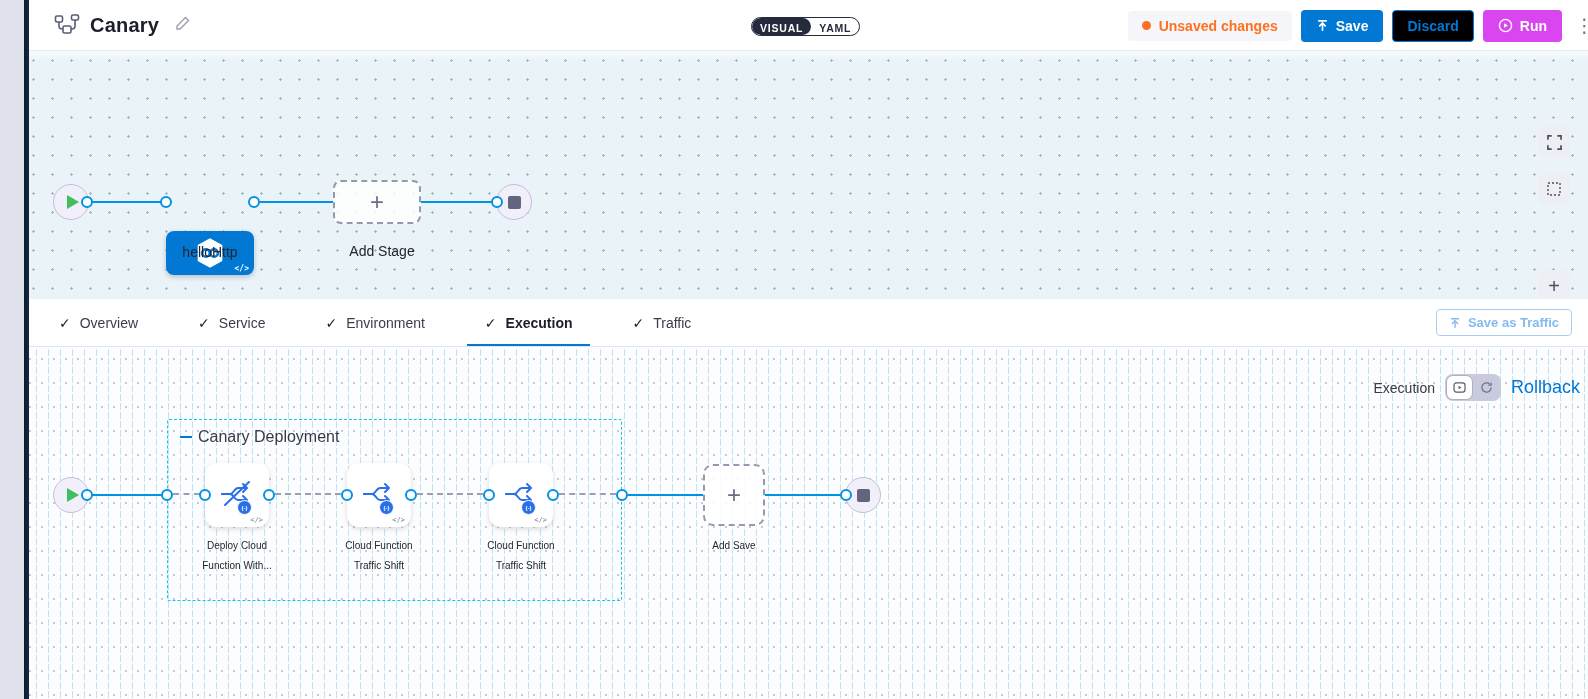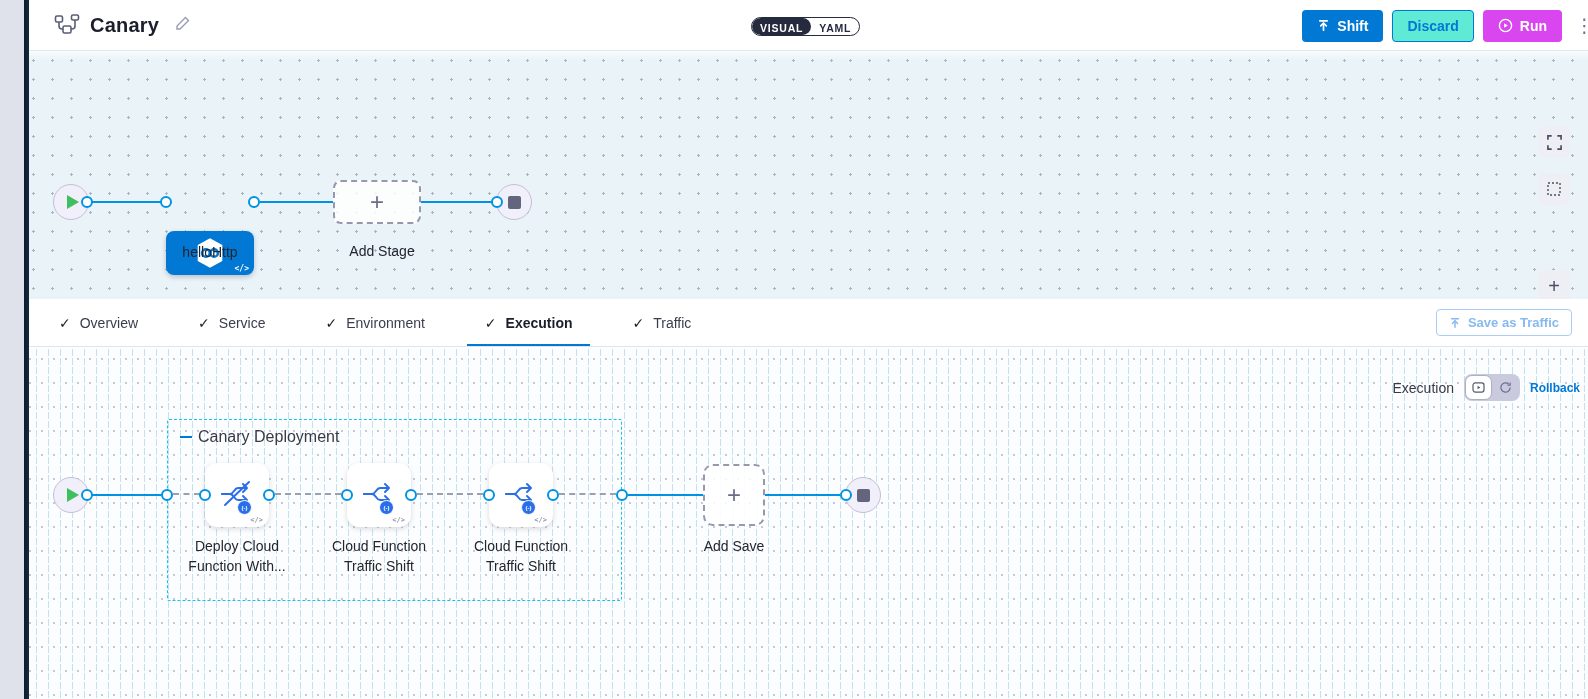--- a/index.html
+++ b/index.html
@@ -26,21 +26,21 @@
   .mode-seg.sel { background:#252a3d; color:#fff; border-radius:999px; }
 
   .hdr-right { position:absolute; right:14px; top:0; height:51px; display:flex; align-items:center; gap:9px; }
   .unsaved { display:flex; align-items:center; gap:8px; background:#f5f6f9; border-radius:4px;
     padding:7px 14px; }
   .unsaved .dot { width:9px; height:9px; border-radius:50%; background:#ff7020; }
   .unsaved .txt { font-size:14px; font-weight:700; color:#ff7020; }
   .btn { display:flex; align-items:center; gap:7px; font-size:14px; font-weight:700;
     border-radius:4px; padding:7px 14px; cursor:pointer; border:1px solid transparent; }
   .btn-save { background:#0278d5; color:#fff; }
-  .btn-discard { background:#5eead4; color:#0278d5; border-color:#0278d5;align-items:center; }
+  .btn-discard { background:#000000; color:#0278d5; border-color:#0278d5;align-items:center; }
   .btn-run { background:#d946ef; color:#fff;justify-content:space-between; }
   .kebab { font-size:19px; color:#6e7191; padding:0 4px; cursor:pointer; line-height:1; }
 
   
   .stage-canvas { position:absolute; left:0; top:51px; width:1588px; height:248px;
     background-color:#e9f3f8;
     background-image:radial-gradient(circle,#a3b6c2 1px,rgba(0,0,0,0) 1.4px);
     background-size:19px 19px; }
   .stage-canvas::before { content:""; position:absolute; left:0; top:0; right:0; height:10px;
     background:linear-gradient(#ffffffaa,#ffffff00); }
@@ -95,37 +95,37 @@
       repeating-linear-gradient(to bottom,#fcfdfe 0 2px,rgba(252,253,254,0) 2px 9px),
       repeating-linear-gradient(to right,rgba(140,198,228,.5) 0 1px,rgba(0,0,0,0) 1px 12px);
     background-size:12px 24px,auto,auto; }
 
   .exec-bar { position:absolute; top:27px; right:32px; display:flex; align-items:center; gap:10px; }
   .exec-bar .lbl { font-size:14px; color:#383946; }
   .exec-toggle { width:56px; height:27px; background:#c9cade; border-radius:8px;
     display:flex; align-items:center; padding:1px; cursor:pointer; }
   .exec-toggle .seg { width:27px; height:25px; display:flex; align-items:center; justify-content:center; }
   .exec-toggle .seg.sel { background:#fff; border:1px solid #aeb0c2; border-radius:7px; }
-  .rollback-link { font-size:12px; color:#0278d5; cursor:pointer;font-weight:bold; }
+  .rollback-link { font-size:18px; color:#0278d5; cursor:pointer; }
 
   .group-box { position:absolute; left:143px; top:72px; width:455px; height:182px;
     border:1px dashed #14c5e9; border-radius:2px; }
   .group-label { position:absolute; left:156px; top:81px; display:flex; align-items:center; gap:6px;
     font-size:16px; color:#383946; }
   .group-label .dash { width:12px; height:2px; background:#0278d5; }
 
   .step-node { position:absolute; top:116px; width:64px; height:64px; background:#fff;
     border-radius:12px; box-shadow:0 2px 5px rgba(96,97,112,.22); cursor:pointer; }
   .step-node svg.main { position:absolute; left:15px; top:16px; }
   .fn-badge { position:absolute; left:32px; top:37px; width:15px; height:15px; border-radius:50%;
     background:#2b6fe8; color:#fff; font-size:6px; font-weight:700; display:flex;
     align-items:center; justify-content:center; border:1.5px solid #fff; }
   .step-node .code-glyph { position:absolute; right:6px; bottom:3px; color:#9093a6;
     font-size:7px; font-weight:700; font-family:"DejaVu Sans Mono",monospace; }
-  .step-label { position:absolute; width:140px; text-align:center; font-size:14px;
+  .step-label { position:absolute; width:140px; text-align:center; font-size:10px;
     line-height:20px; color:#23252f; top:189px; }
 </style>
 </head>
 <body>
 
 <div id="app">
   <div class="left-strip"></div>
 
   <div class="header">
     <div class="hdr-left">
@@ -145,27 +145,31 @@
         </svg>
       </span>
     </div>
 
     <div class="mode-toggle">
       <span class="mode-seg sel">VISUAL</span>
       <span class="mode-seg">YAML</span>
     </div>
 
     <div class="hdr-right">
+      <div class="unsaved">
+        <span class="dot"></span>
+        <span class="txt">Unsaved changes</span>
+      </div>
       <div class="btn btn-save">
         <svg width="13" height="13" viewBox="0 0 14 14" fill="none" stroke="#fff" stroke-width="1.8" stroke-linecap="round">
           <path d="M3 2 h8"></path>
             <path d="M7 12 V4.5"></path>
             <path d="M4 7.5 L7 4.5 l3 3"></path>
         </svg>
-        <span>Shift</span>
+        <span>Save</span>
       </div>
       <div class="btn btn-discard">
         <span>Discard</span>
       </div>
       <div class="btn btn-run">
         <svg width="15" height="15" viewBox="0 0 16 16" fill="none" stroke="#fff" stroke-width="1.5">
           <circle cx="8" cy="8" r="6.5"></circle>
             <path d="M6.5 5.5 L10.5 8 L6.5 10.5 Z" fill="#fff" stroke="none"></path>
         </svg>
         <span>Run</span>

